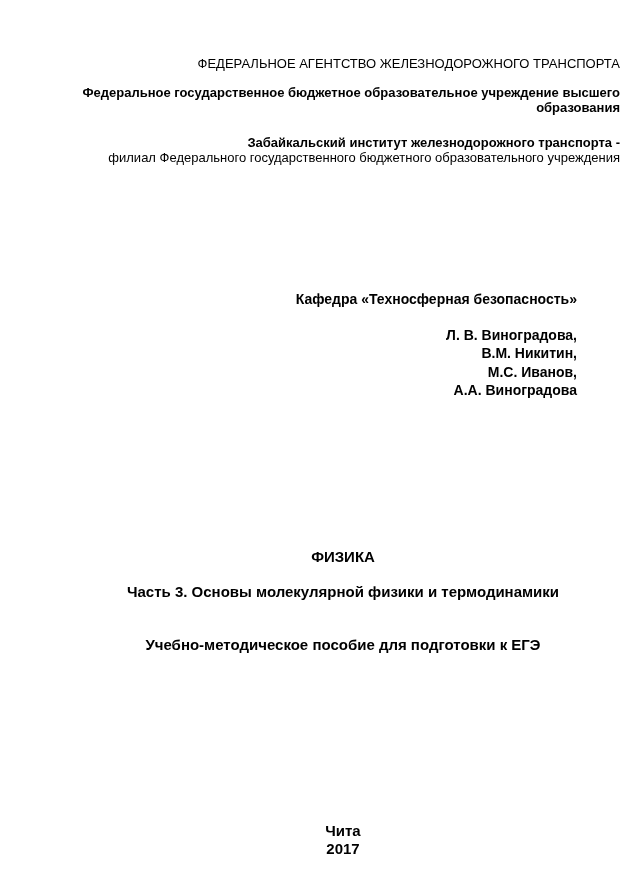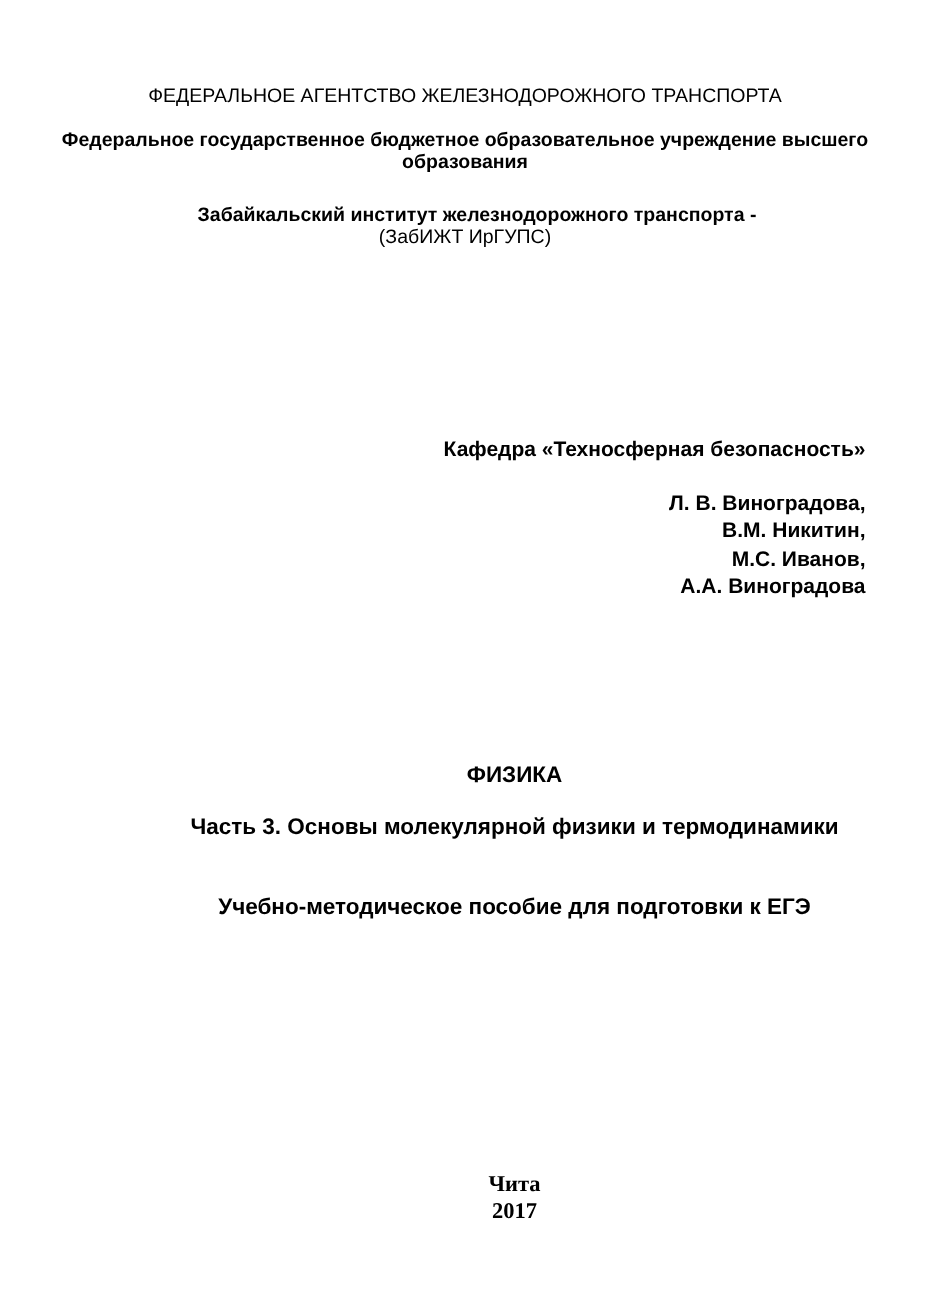--- a/index.html
+++ b/index.html
@@ -9,56 +9,56 @@
   body {
     width: 620px;
     height: 877px;
     background: #ffffff;
     color: #000000;
     font-family: "Liberation Sans", sans-serif;
     position: relative;
     overflow: hidden;
   }
   .block { position: absolute; }
-  .center-full   { left: 0; right: 0; text-align: center; }
-  .center-shifted{ left: 66px; right: 0; text-align: center; }
+  .center-full   { left: 0; right: 0; text-align: right; }
+  .center-shifted{ left: 66px; right: 0; text-align: center; margin-top: 40px; }
   .right-aligned { left: 0; right: 43px; text-align: right; }
   .small  { font-size: 13px; line-height: 14.5px; }
   .bold   { font-weight: bold; padding-left: 16px; }
   .dept   { font-size: 14px; line-height: 17px; font-weight: bold; }
   .authors{ font-size: 14px; line-height: 18.4px; font-weight: bold; }
   .title-line { font-size: 15px; font-weight: bold; line-height: 17px; }
   .imprint { font-size: 15px; font-weight: bold; line-height: 17.5px; }
 </style>
 </head>
 <body>
 
 <div class="block center-full small" style="top:57px;">ФЕДЕРАЛЬНОЕ АГЕНТСТВО ЖЕЛЕЗНОДОРОЖНОГО ТРАНСПОРТА</div>
 
 <div class="block center-full small" style="top:86px;font-weight:bold;">
   <div>Федеральное государственное бюджетное образовательное учреждение высшего</div>
   <div>образования</div>
 </div>
 
 <div class="block center-full small" style="top:136px;">
   <div class="bold">Забайкальский институт железнодорожного транспорта -</div>
-  <div>(ЗабИЖТ ИрГУПС)</div>
+  <div>филиал Федерального государственного бюджетного образовательного учреждения</div>
 </div>
 
 <div class="block right-aligned dept" style="top:291px;">Кафедра «Техносферная безопасность»</div>
 
 <div class="block right-aligned authors" style="top:326px;">
   <div>Л. В. Виноградова,</div>
   <div>В.М. Никитин,</div>
   <div>М.С. Иванов,</div>
   <div>А.А. Виноградова</div>
 </div>
 
 <div class="block center-shifted title-line" style="top:508px;">ФИЗИКА</div>
 
 <div class="block center-shifted title-line" style="top:543px;">Часть 3. Основы молекулярной физики и термодинамики</div>
 
 <div class="block center-shifted title-line" style="top:596px;">Учебно-методическое пособие для подготовки к ЕГЭ</div>
 
-<div class="block center-shifted imprint" style="top:782px;font-family:Liberation Serif, serif;">
+<div class="block center-shifted imprint" style="top:782px;">
   <div>Чита</div>
   <div>2017</div>
 </div>
 
 </body></html>

